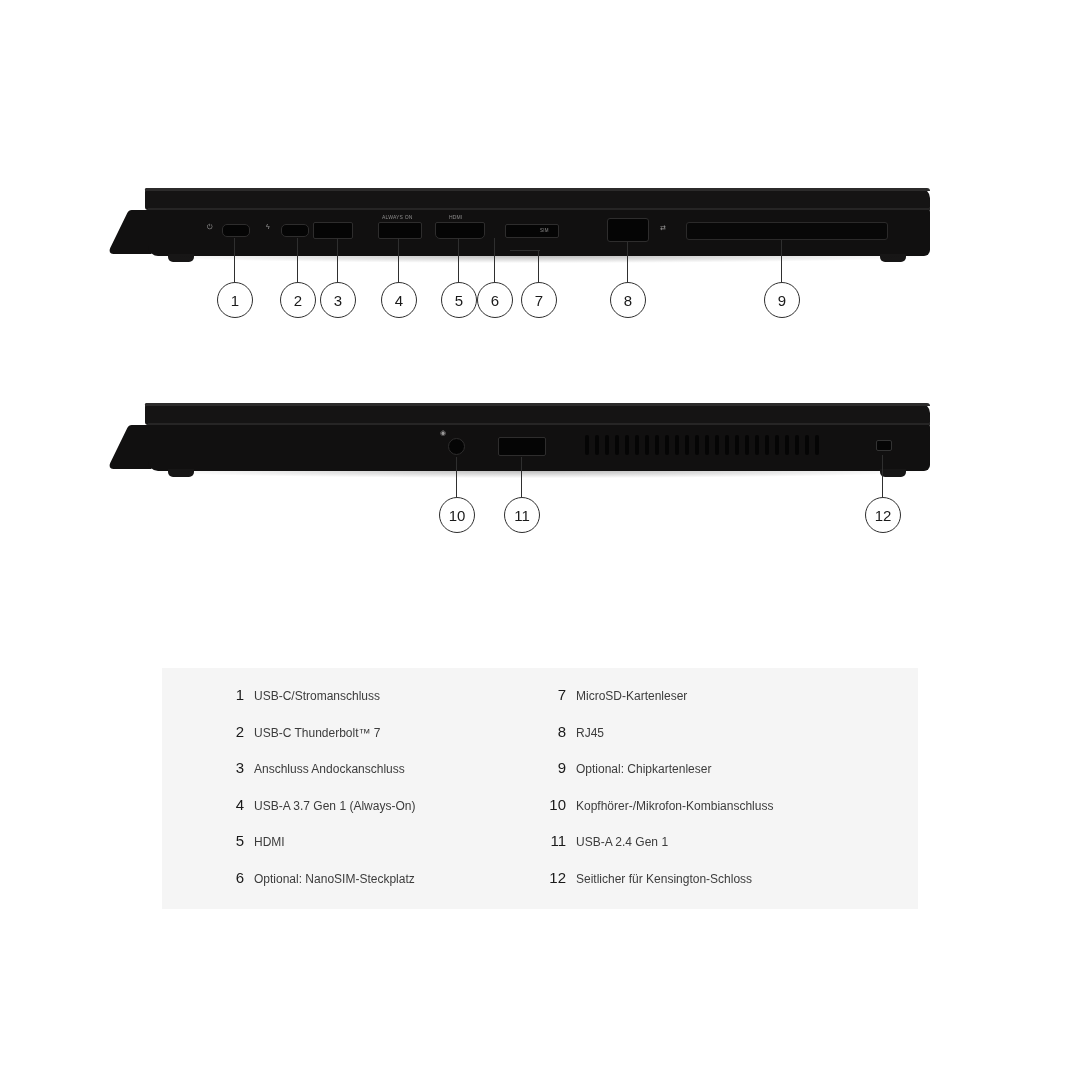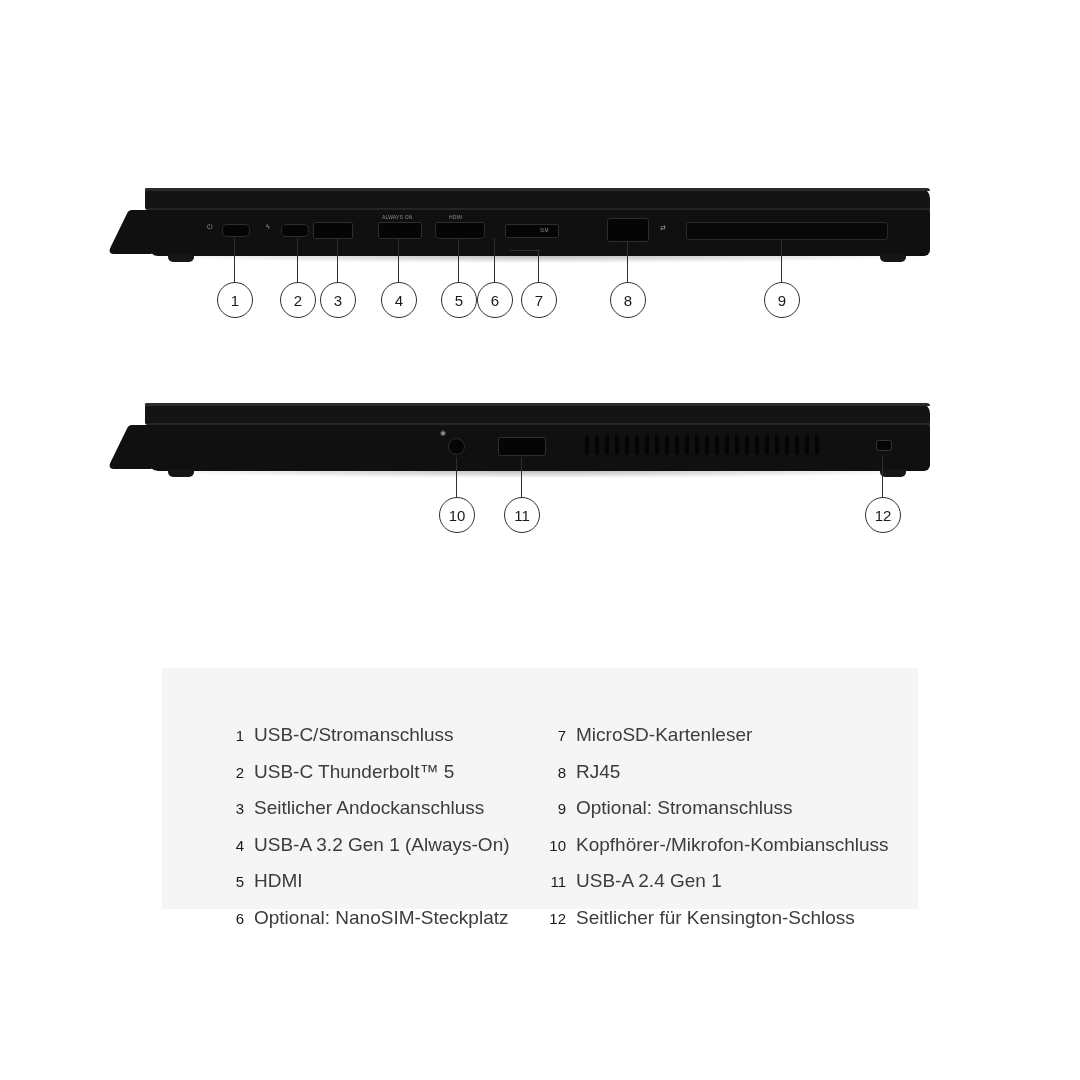--- a/index.html
+++ b/index.html
@@ -191,24 +191,23 @@
   }
   .legend-num {
     width: 34px;
     text-align: right;
     padding-right: 10px;
     font-size: 15px;
     color: #1a1a1a;
     flex: none;
   }
   .legend-text {
-    font-size: 19px;
+    font-size: 12px;
     color: #3c3c3c;
     white-space: nowrap;
-    margin-top: 38px;
   }
 </style>
 </head>
 <body>
 
 <div class="laptop-view" id="view-left-side">
   <div class="base-wedge"></div>
   <div class="lid"></div>
   <div class="base"></div>
   <div class="foot" style="left:168px;"></div>
@@ -313,29 +312,29 @@
 </div>
 
 <div id="legend">
   <div class="legend-col" id="legend-col-left">
     <div class="legend-row">
       <span class="legend-num">1</span>
       <span class="legend-text">USB-C/Stromanschluss</span>
     </div>
     <div class="legend-row">
       <span class="legend-num">2</span>
-      <span class="legend-text">USB-C Thunderbolt™ 5</span>
+      <span class="legend-text">USB-C Thunderbolt™ 7</span>
     </div>
     <div class="legend-row">
       <span class="legend-num">3</span>
-      <span class="legend-text">Seitlicher Andockanschluss</span>
+      <span class="legend-text">Anschluss Andockanschluss</span>
     </div>
     <div class="legend-row">
       <span class="legend-num">4</span>
-      <span class="legend-text">USB-A 3.2 Gen 1 (Always-On)</span>
+      <span class="legend-text">USB-A 3.7 Gen 1 (Always-On)</span>
     </div>
     <div class="legend-row">
       <span class="legend-num">5</span>
       <span class="legend-text">HDMI</span>
     </div>
     <div class="legend-row">
       <span class="legend-num">6</span>
       <span class="legend-text">Optional: NanoSIM-Steckplatz</span>
     </div>
   </div>
@@ -344,21 +343,21 @@
     <div class="legend-row">
       <span class="legend-num">7</span>
       <span class="legend-text">MicroSD-Kartenleser</span>
     </div>
     <div class="legend-row">
       <span class="legend-num">8</span>
       <span class="legend-text">RJ45</span>
     </div>
     <div class="legend-row">
       <span class="legend-num">9</span>
-      <span class="legend-text">Optional: Stromanschluss</span>
+      <span class="legend-text">Optional: Chipkartenleser</span>
     </div>
     <div class="legend-row">
       <span class="legend-num">10</span>
       <span class="legend-text">Kopfhörer-/Mikrofon-Kombianschluss</span>
     </div>
     <div class="legend-row">
       <span class="legend-num">11</span>
       <span class="legend-text">USB-A 2.4 Gen 1</span>
     </div>
     <div class="legend-row">

